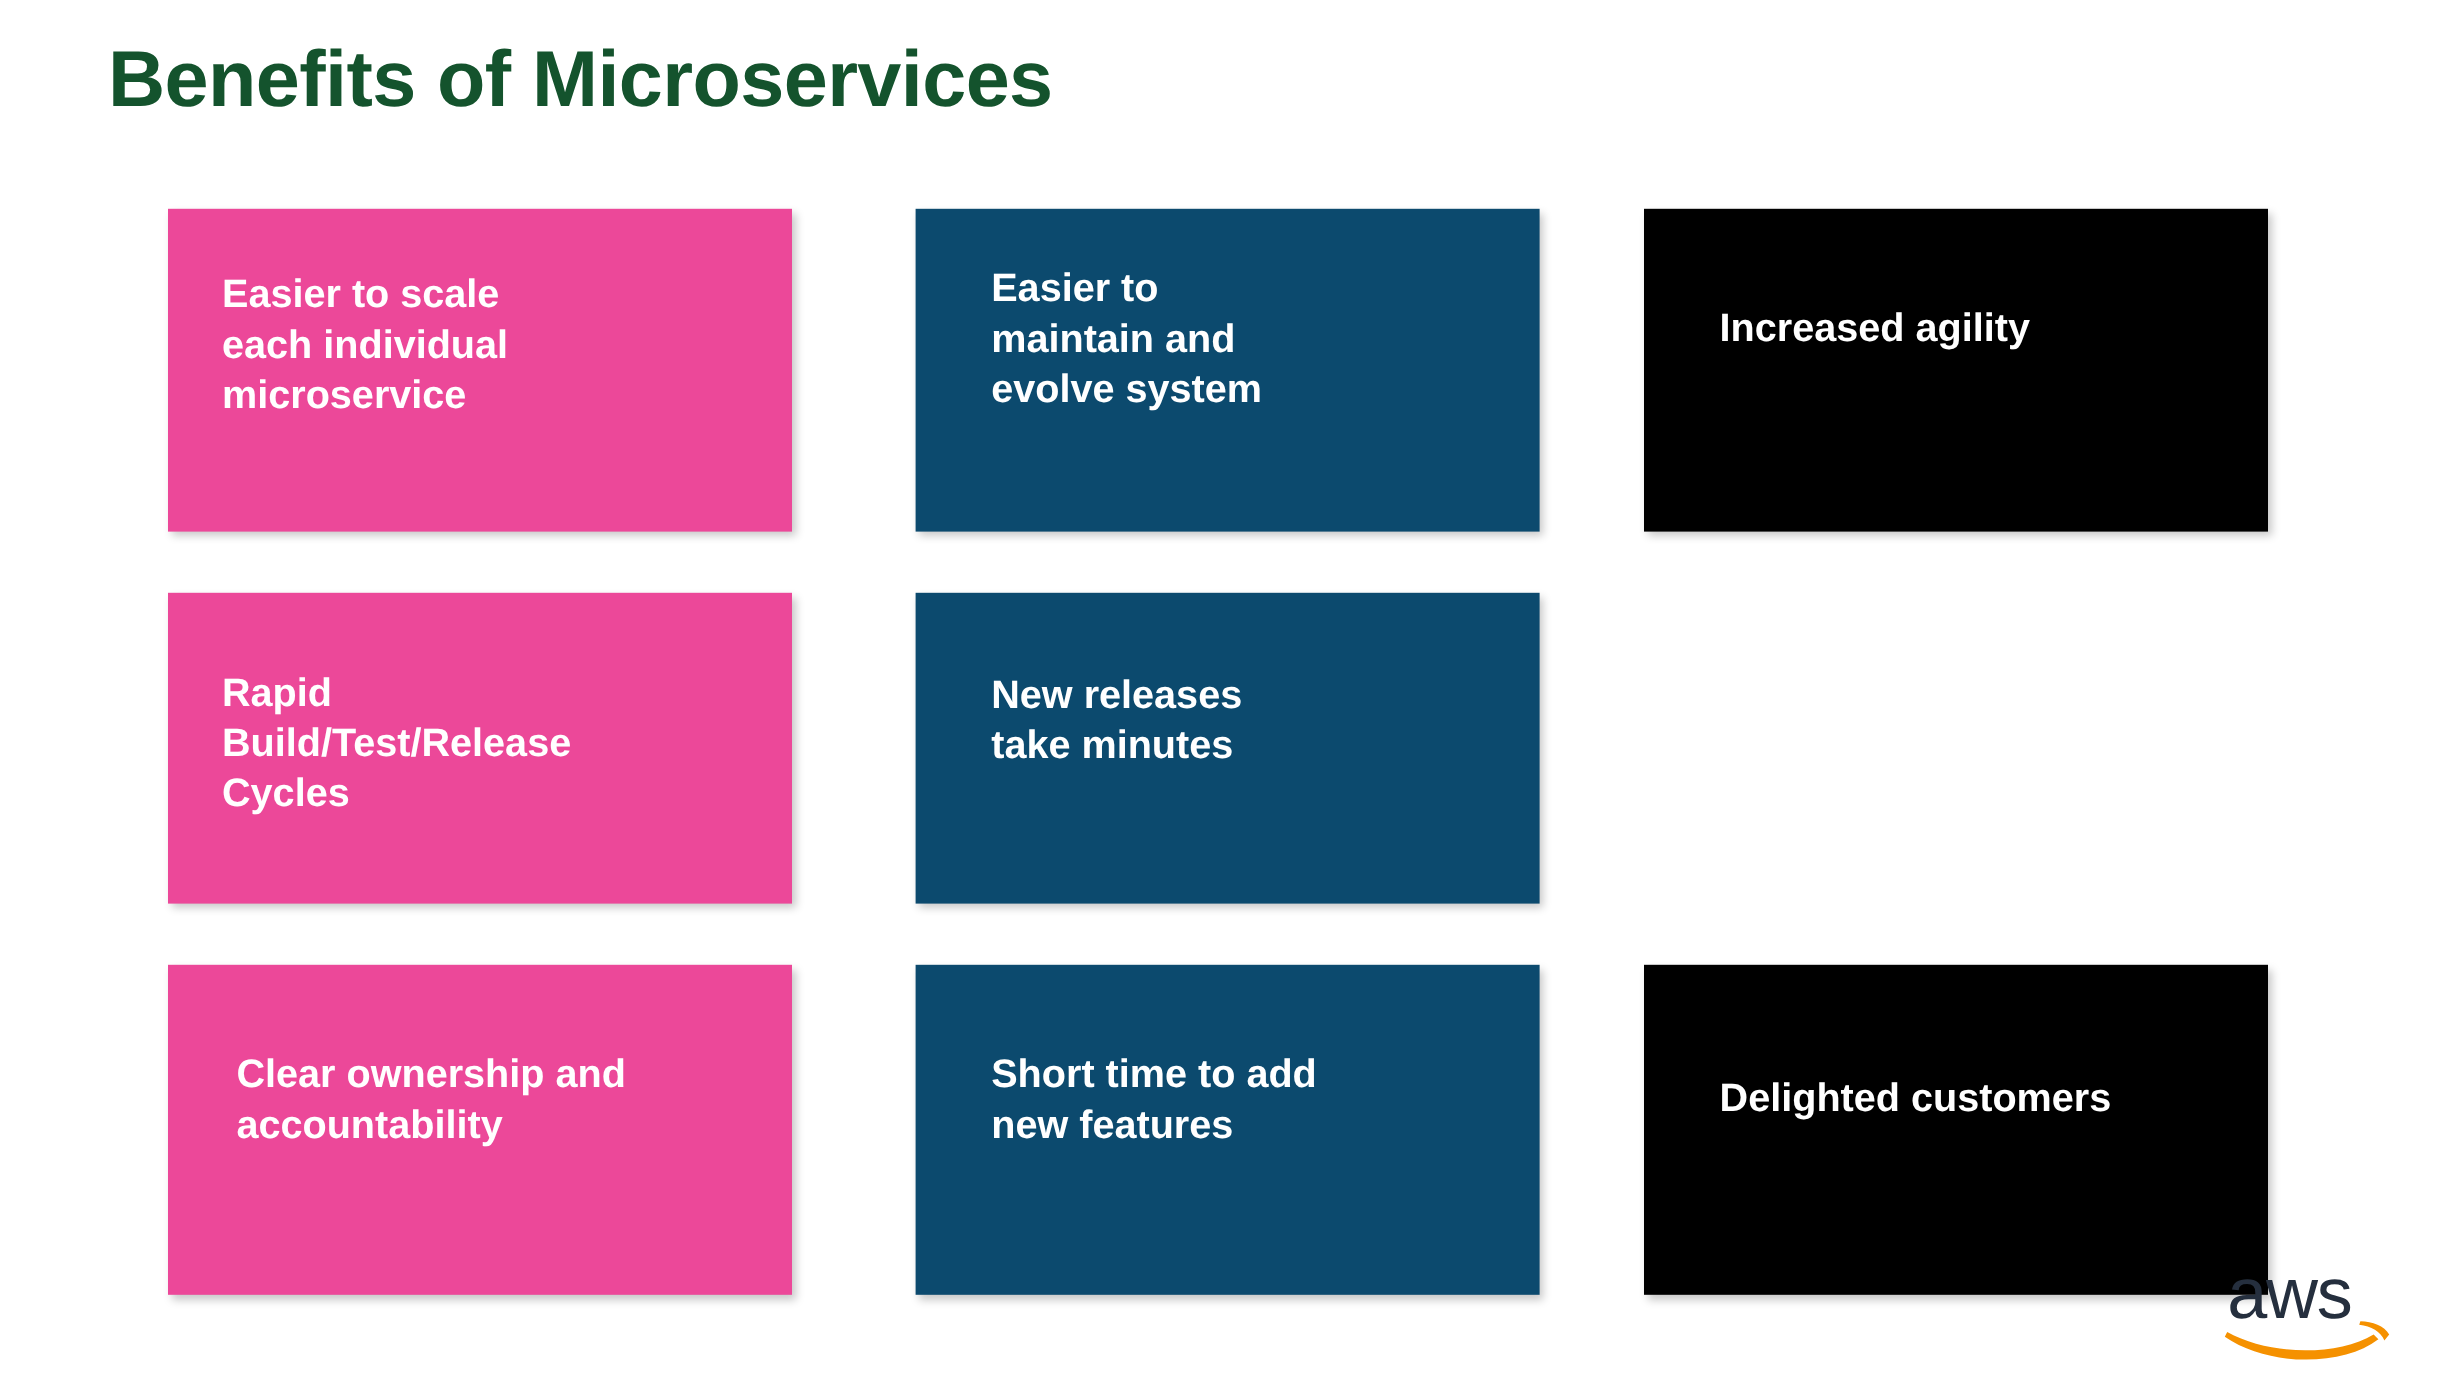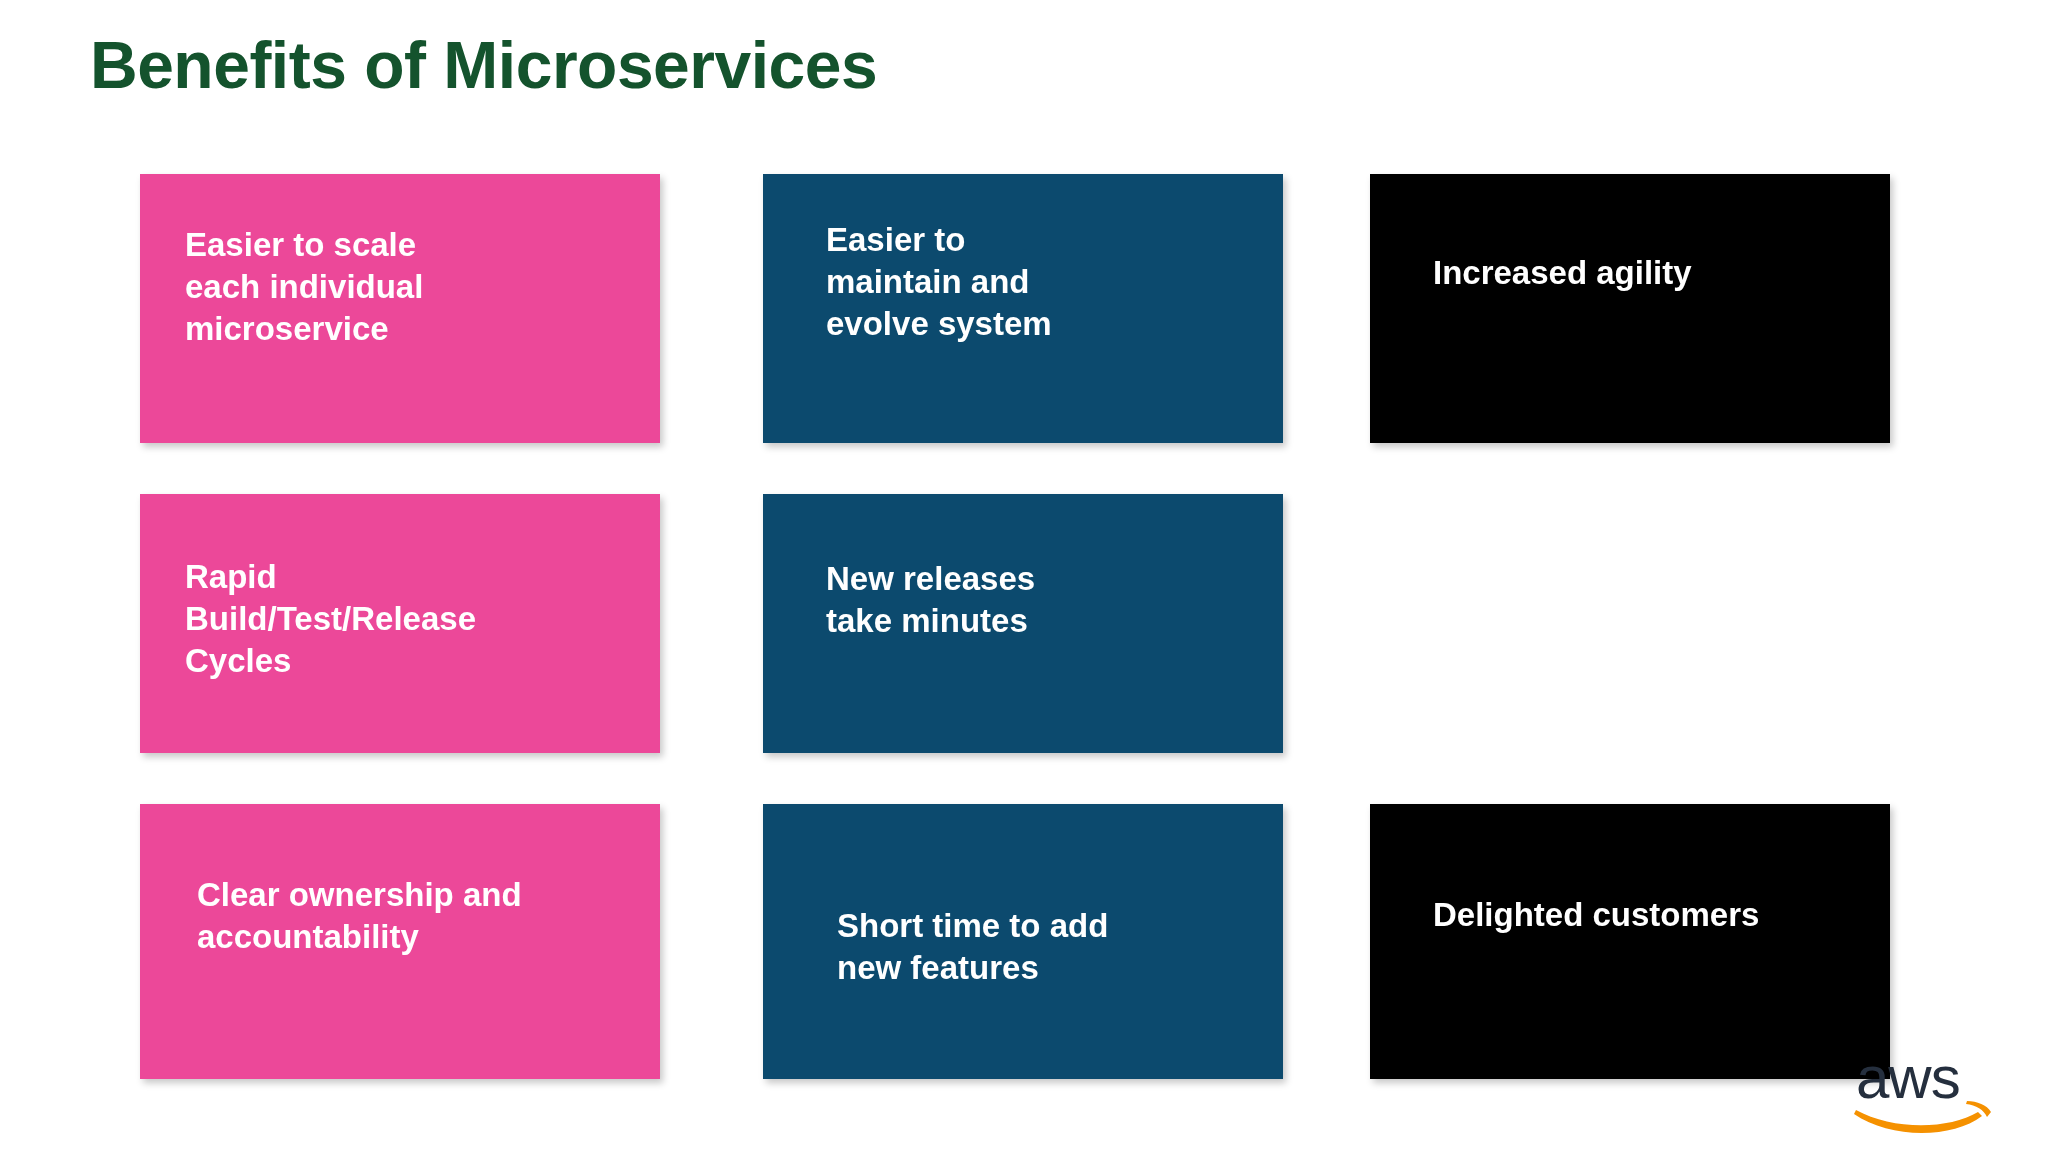--- a/index.html
+++ b/index.html
@@ -79,21 +79,21 @@
   
   .t-a { position: absolute; left: 45px; top: 50px; }
   .t-b { position: absolute; left: 63px; top: 45px; }
   .t-c { position: absolute; left: 63px; top: 78px; }
 
   .t-d { position: absolute; left: 45px; top: 62px; }
   .t-e { position: absolute; left: 63px; top: 64px; }
   .t-f { position: absolute; left: 63px; top: 118px; }
 
   .t-g { position: absolute; left: 45px; top: 70px; margin-left: 12px; }
-  .t-h { position: absolute; left: 74px; top: 70px; margin-top: 31px; }
+  .t-h { position: absolute; left: 63px; top: 70px; }
   .t-i { position: absolute; left: 63px; top: 90px; }
 
   #aws-logo {
     position: absolute;
     left: 1848px;
     top: 1042px;
     width: 160px;
     height: 100px;
   }
 </style>

